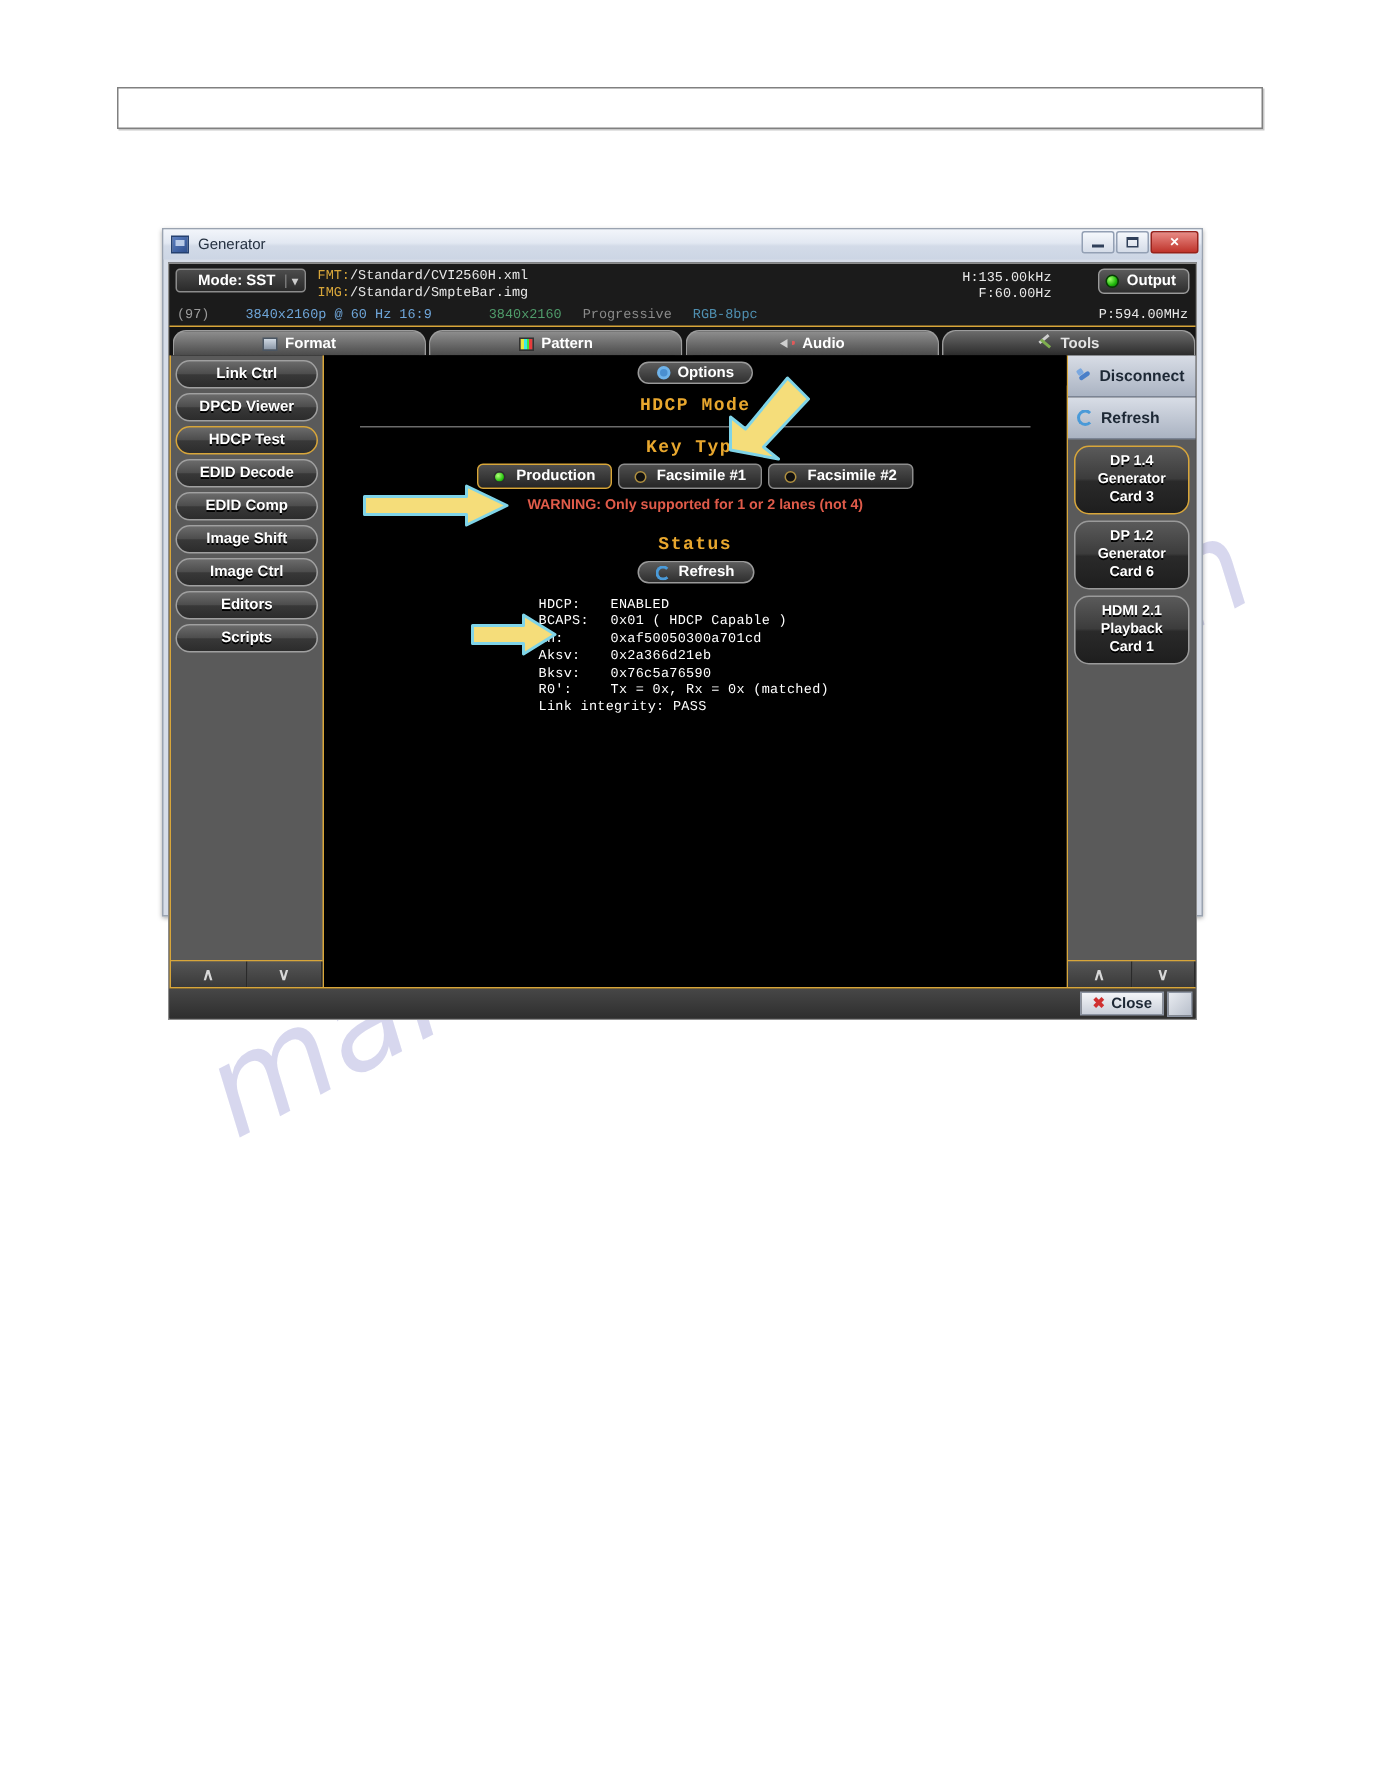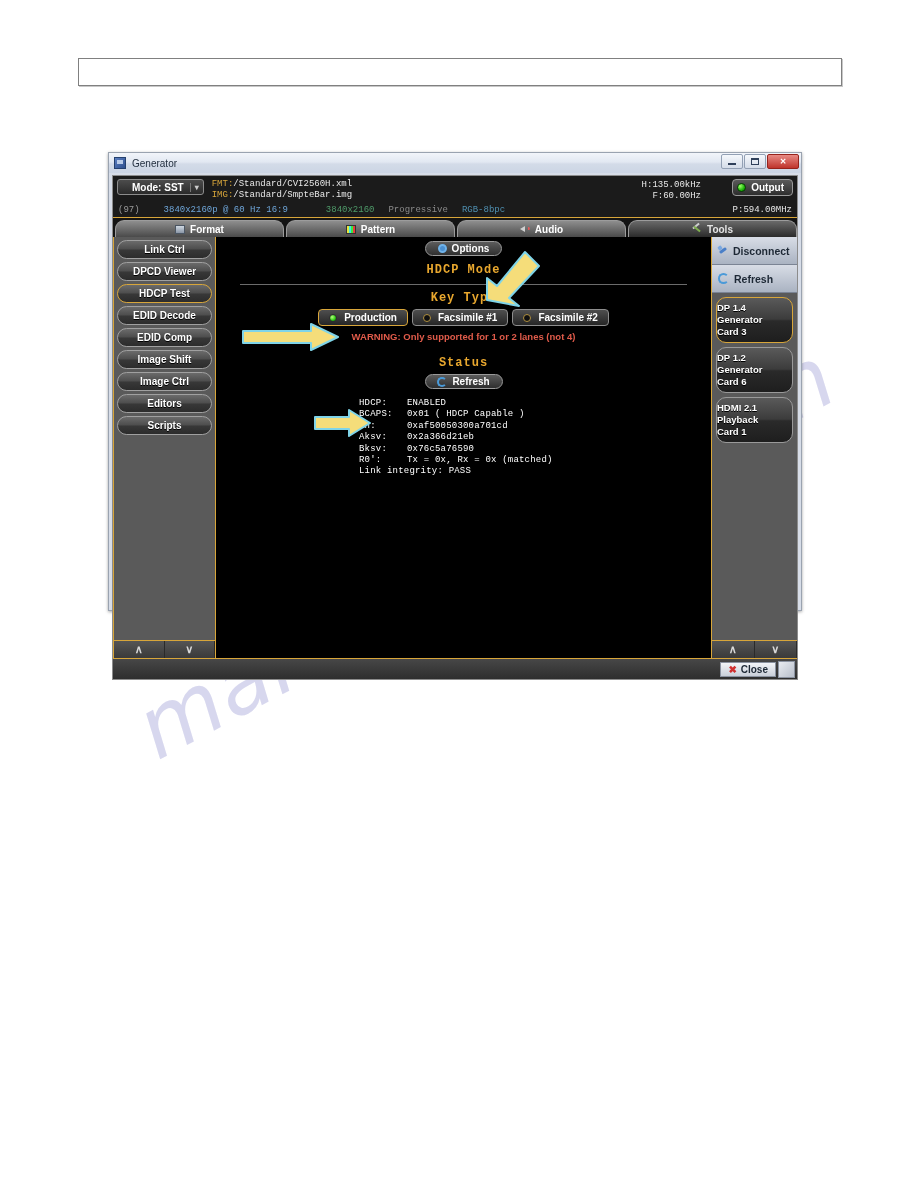--- a/index.html
+++ b/index.html
@@ -457,20 +457,21 @@
   .card {
     height: 46px;
     border-radius: 10px;
     background: linear-gradient(to bottom,#5a5a5a 0%,#3c3c3c 48%,#2a2a2a 52%,#1e1e1e 100%);
     border: 1px solid #9a9a9a;
     color: #ffffff;
     font-size: 9.5px;
     font-weight: bold;
     display: flex;
     flex-direction: column;
+    align-items: center;
     justify-content: center;
     line-height: 12px;
     box-sizing: border-box;
     text-shadow: 0 1px 0 #000;
   }
   .card.selected { border-color:#d8a63a; }
 
   
   .bottombar {
     height: 21px;

